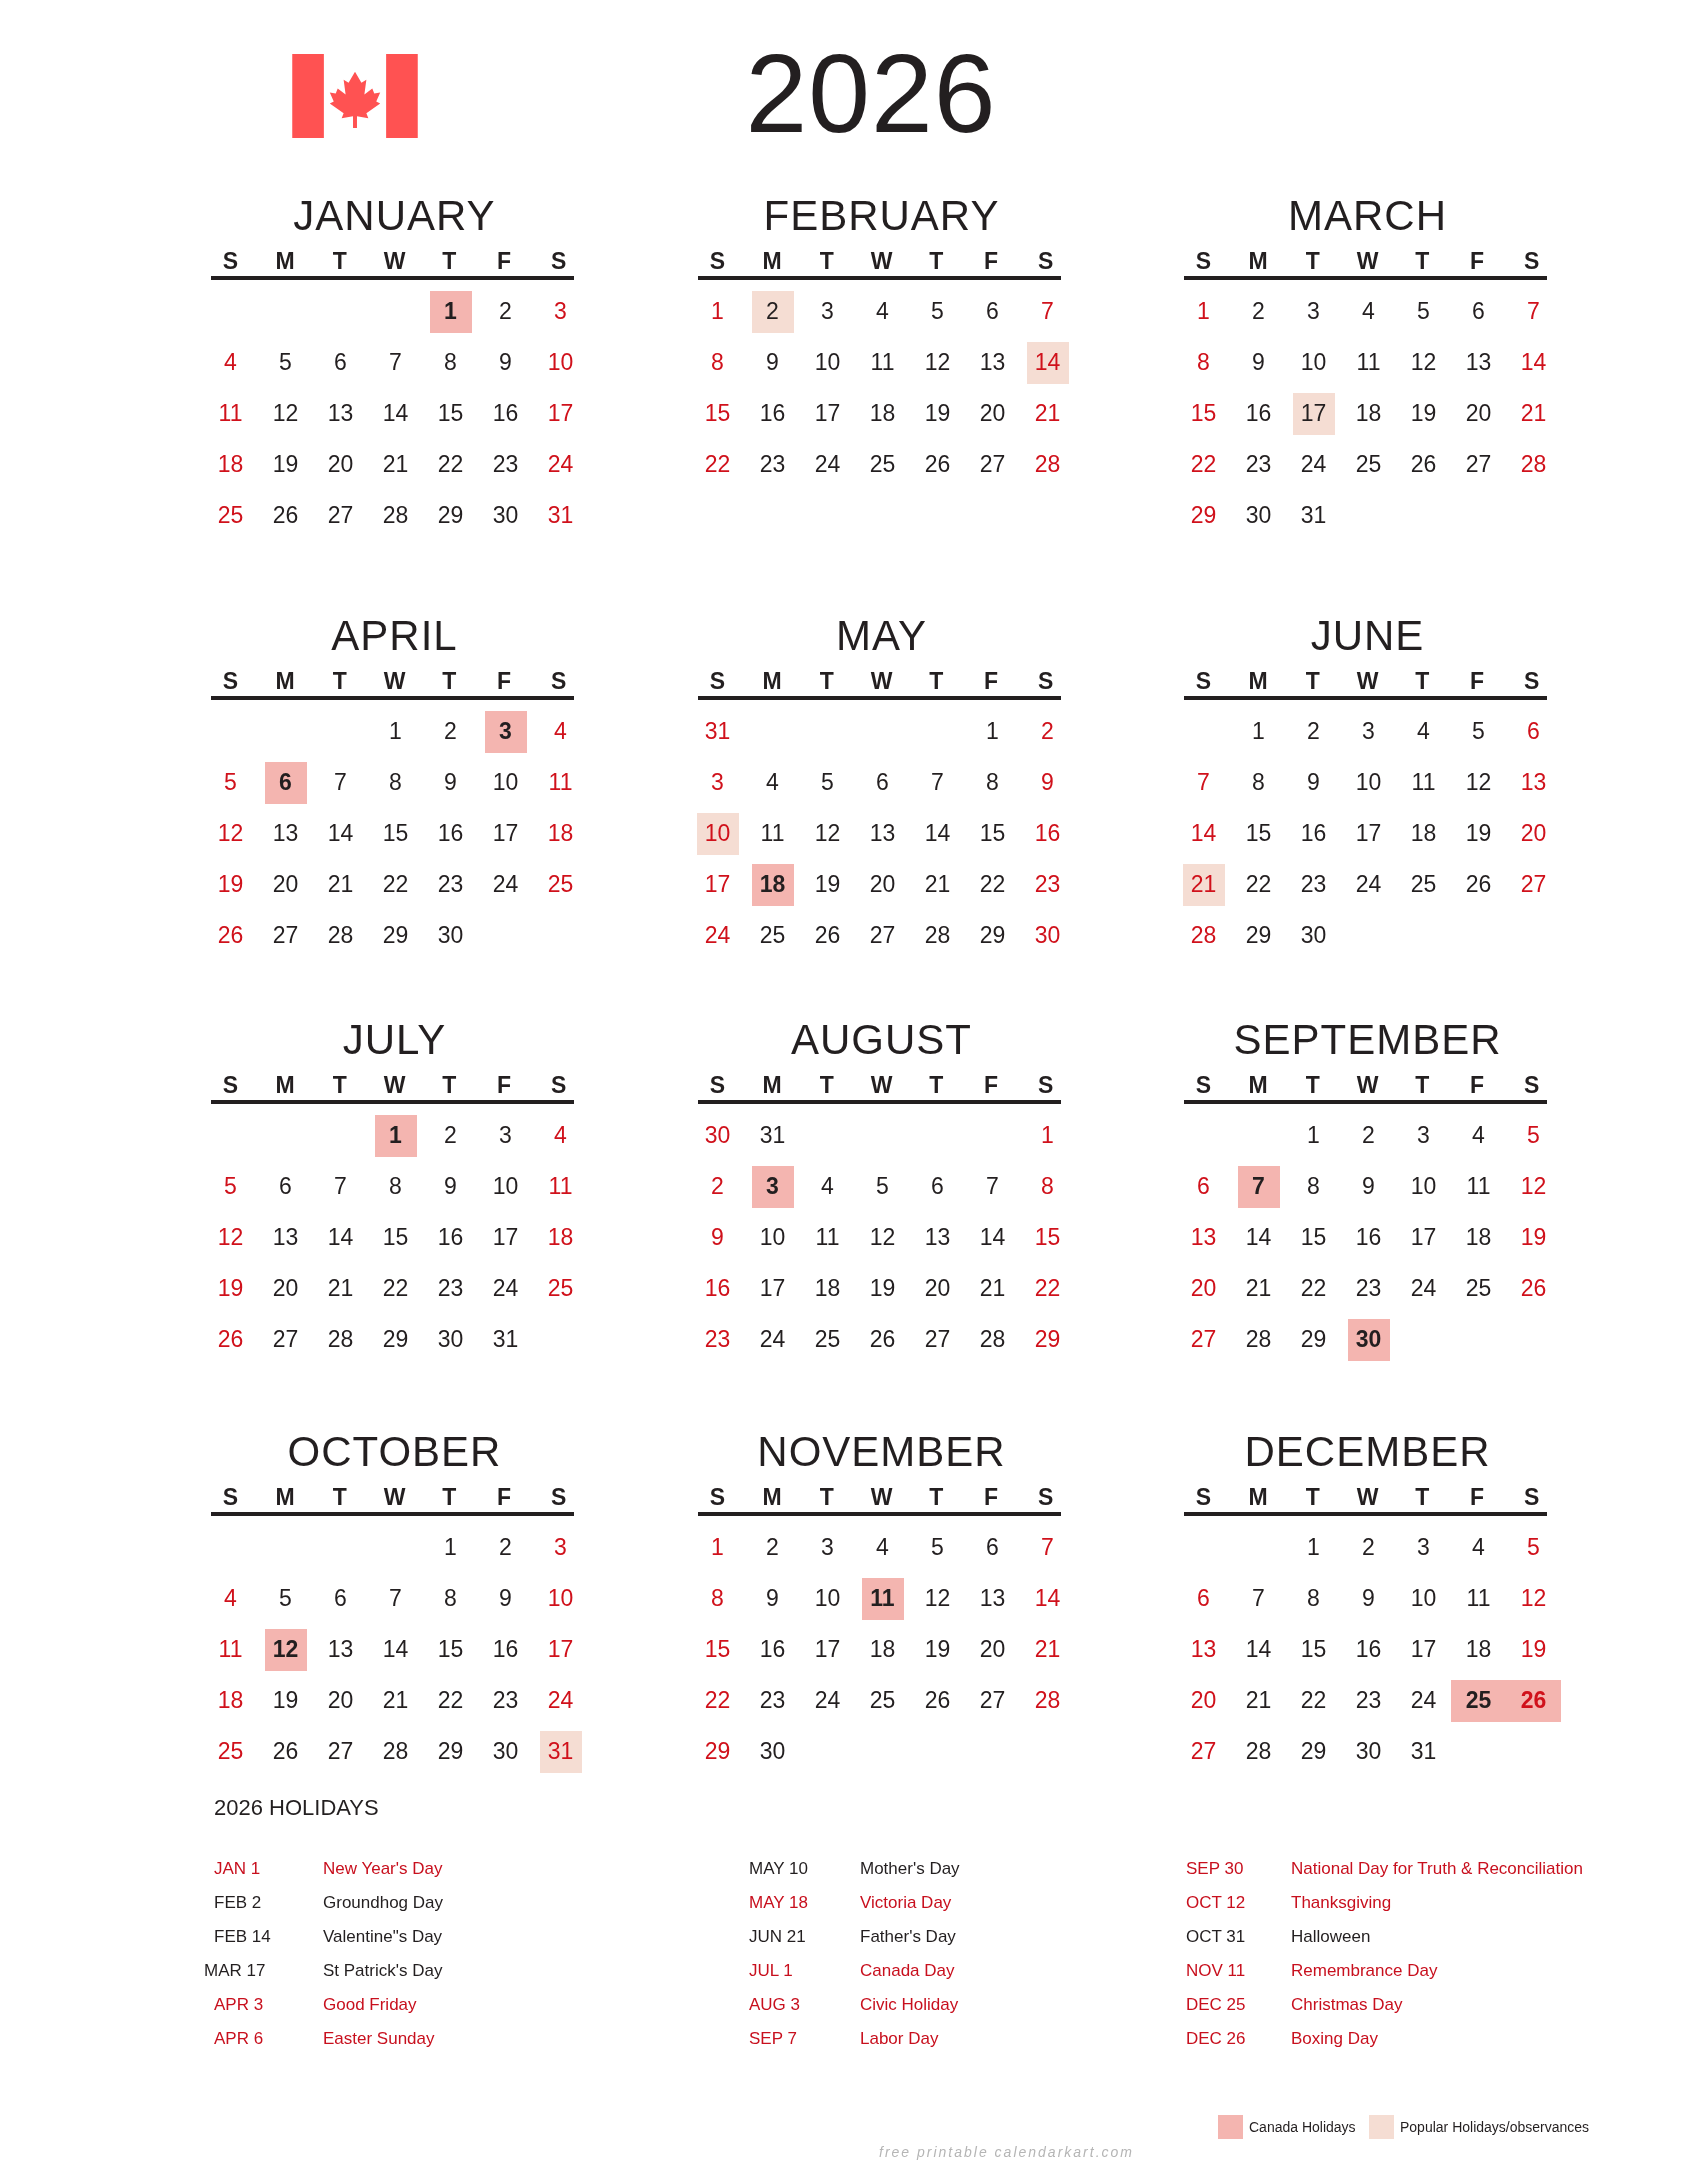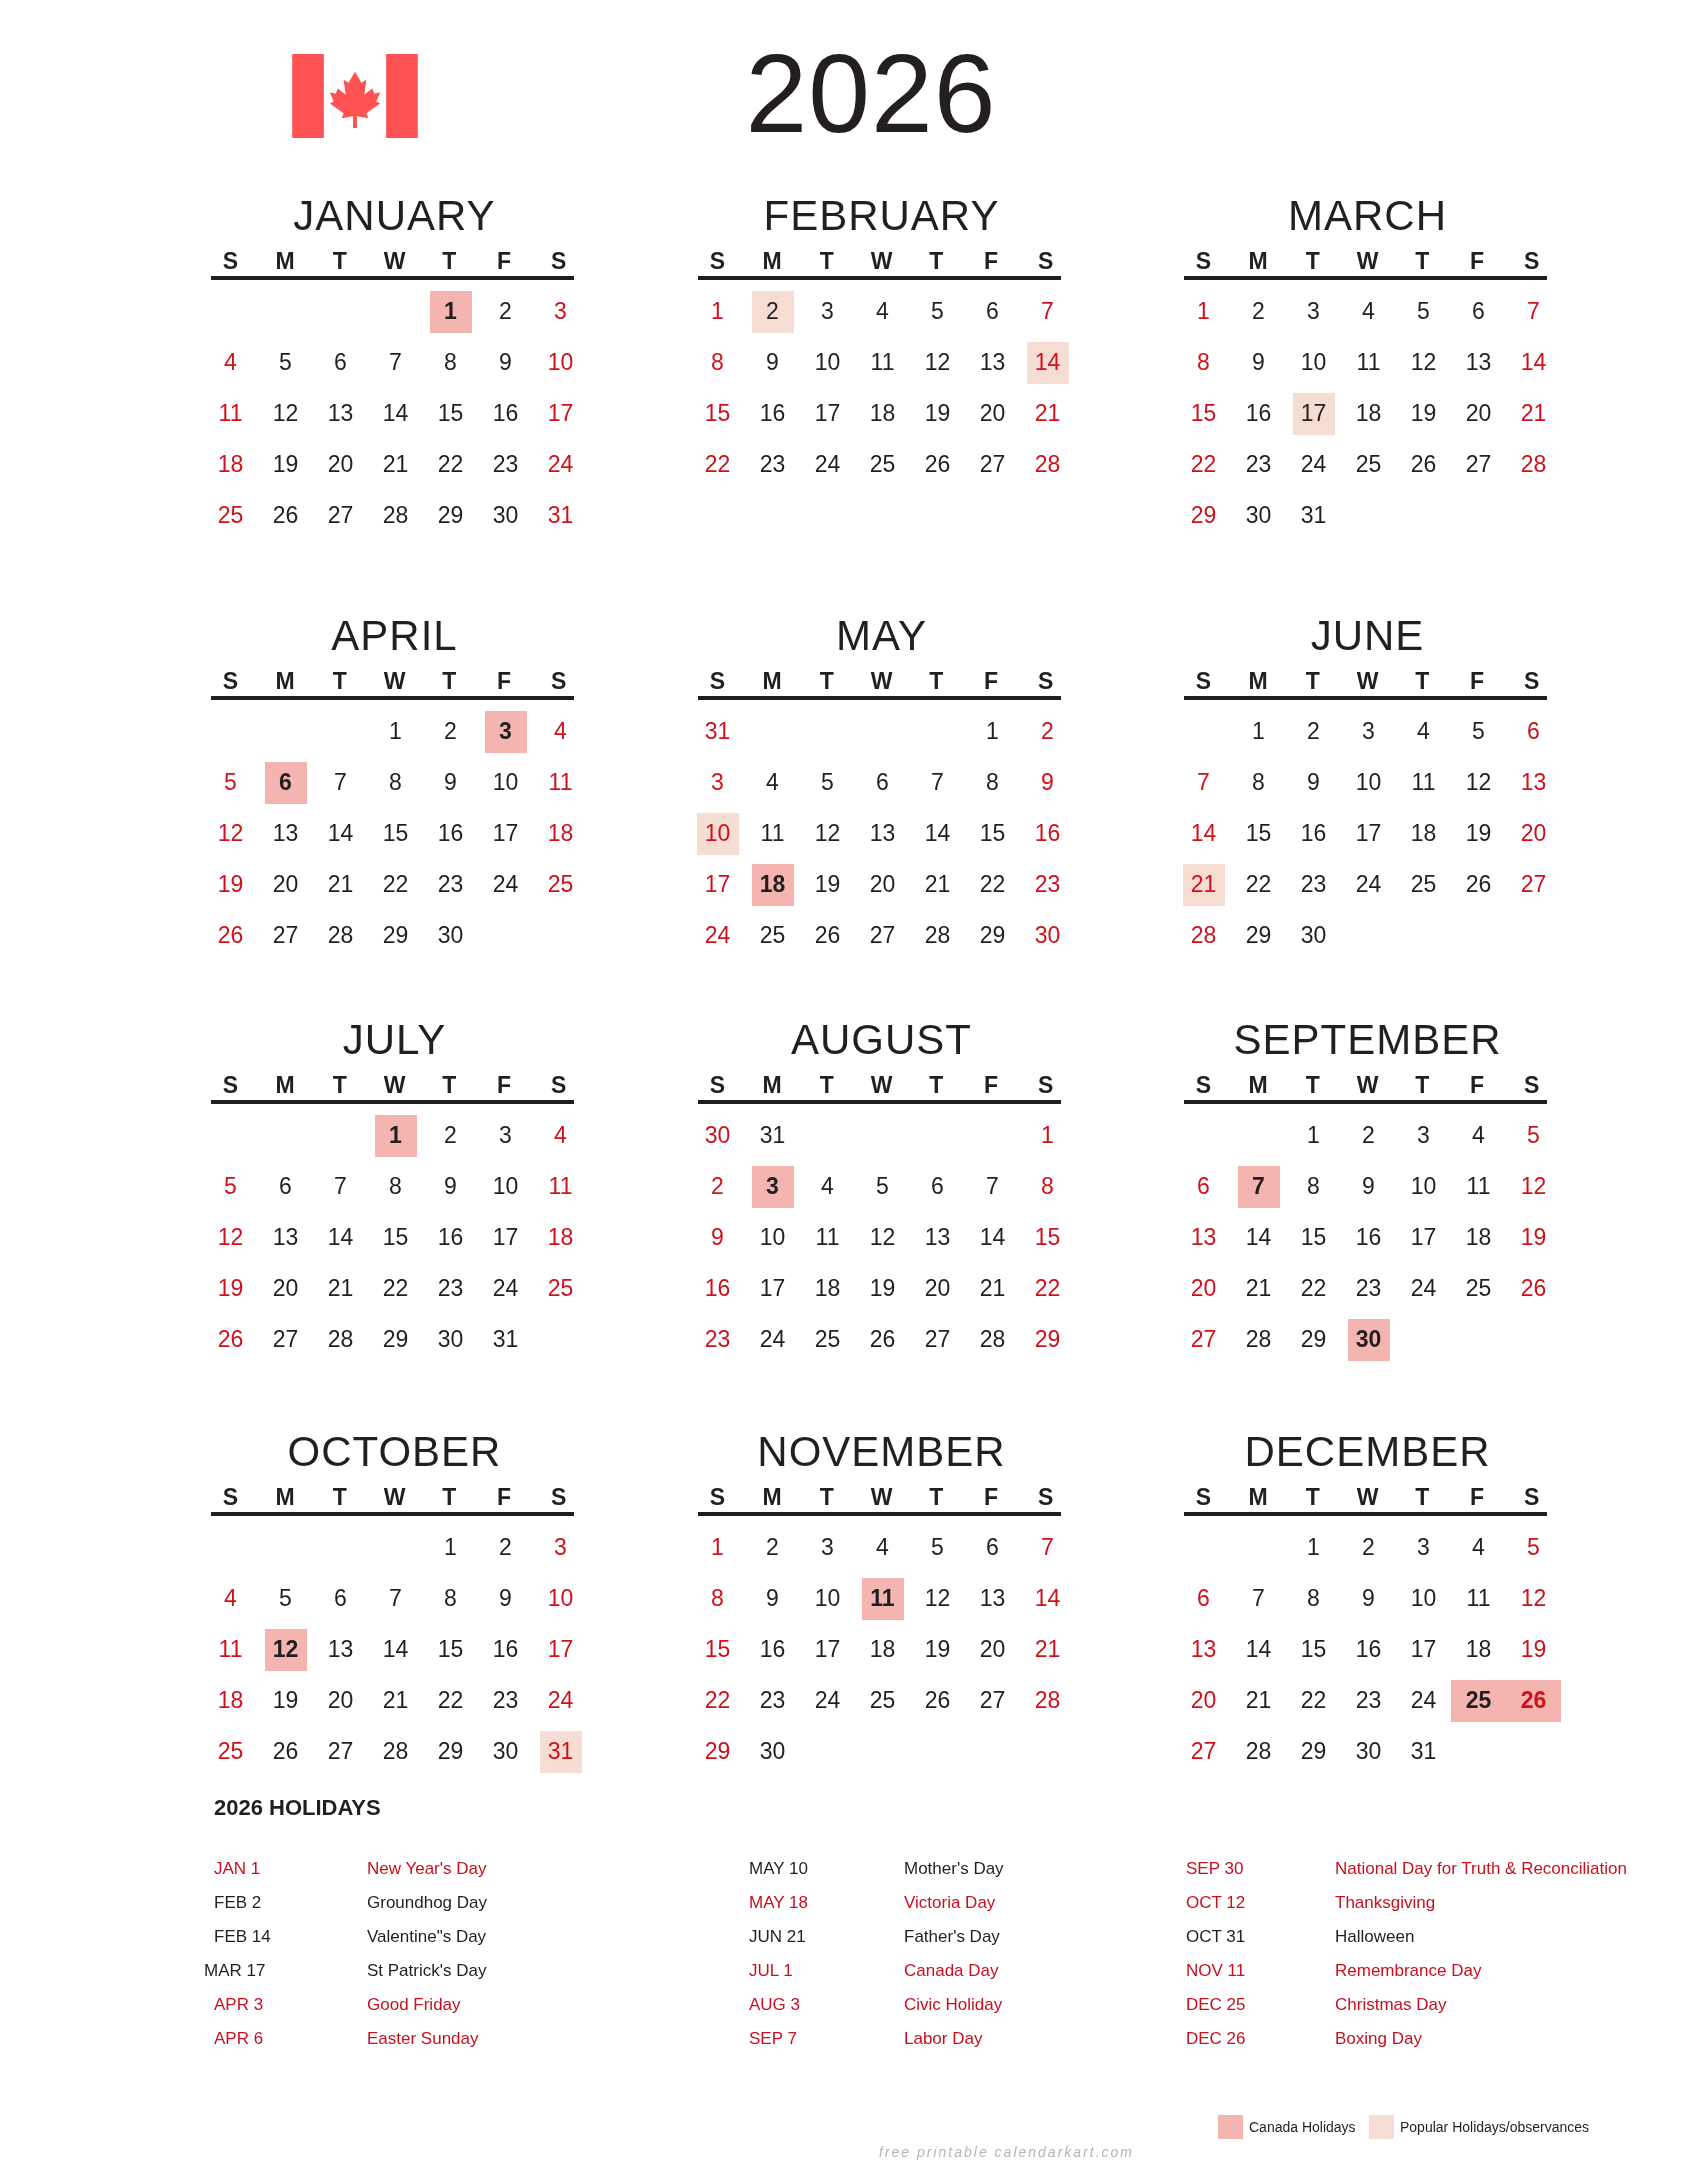--- a/index.html
+++ b/index.html
@@ -14,26 +14,26 @@
   .weekdays { position:absolute; left:0; top:55px; width:383px; height:30px; display:flex; }
   .weekdays span { width:55px; text-align:center; font-weight:bold; font-size:23px; line-height:30px; }
   .divider { position:absolute; top:85px; left:8px; width:363px; height:4px; background:#231f20; }
   .grid { position:absolute; left:0; top:95px; width:383px; display:grid;
           grid-template-columns:repeat(7, 55px); grid-auto-rows:51px; }
   .day { display:flex; align-items:center; justify-content:center; font-size:23px; color:#231f20; }
   .day .num { display:inline-flex; align-items:center; justify-content:center; min-width:42px; height:42px; }
   .day.weekend { color:#d0111b; }
   .day.fed .num { background:#f4b5b0; font-weight:bold; }
   .day.pop .num { background:#f5ddd3; }
-  .holidays-title { position:absolute; left:214px; top:1795px; font-weight:bold; font-size:22px; color:#231f20; }
+  .holidays-title { position:absolute; left:214px; top:1795px; font-weight:normal; font-size:22px; color:#231f20; }
   .hcol { position:absolute; top:1856px; }
   .hrow { height:34px; position:relative; font-size:17px; line-height:26px; color:#231f20; white-space:nowrap; }
   .hrow.fed { color:#c8101e; }
   .hrow .hdate { position:absolute; left:0; }
-  .hrow .hname { position:absolute;margin-left:44px; }
+  .hrow .hname { position:absolute; }
   .legend { position:absolute; top:2115px; font-size:14px; color:#231f20; display:flex; align-items:center; }
   .swatch { width:25px; height:24px; display:inline-block; margin-right:6px; }
   .footer { position:absolute; left:879px; top:2144px; font-size:14px; letter-spacing:2px; color:#b5b5b5;font-style:italic; }
 </style>
 </head>
 <body>
 
 <svg class="flag" viewBox="0 0 127 85">
   <rect x="0" y="0" width="32" height="85" fill="#ff5252"></rect>
   <rect x="95" y="0" width="32" height="85" fill="#ff5252"></rect>

